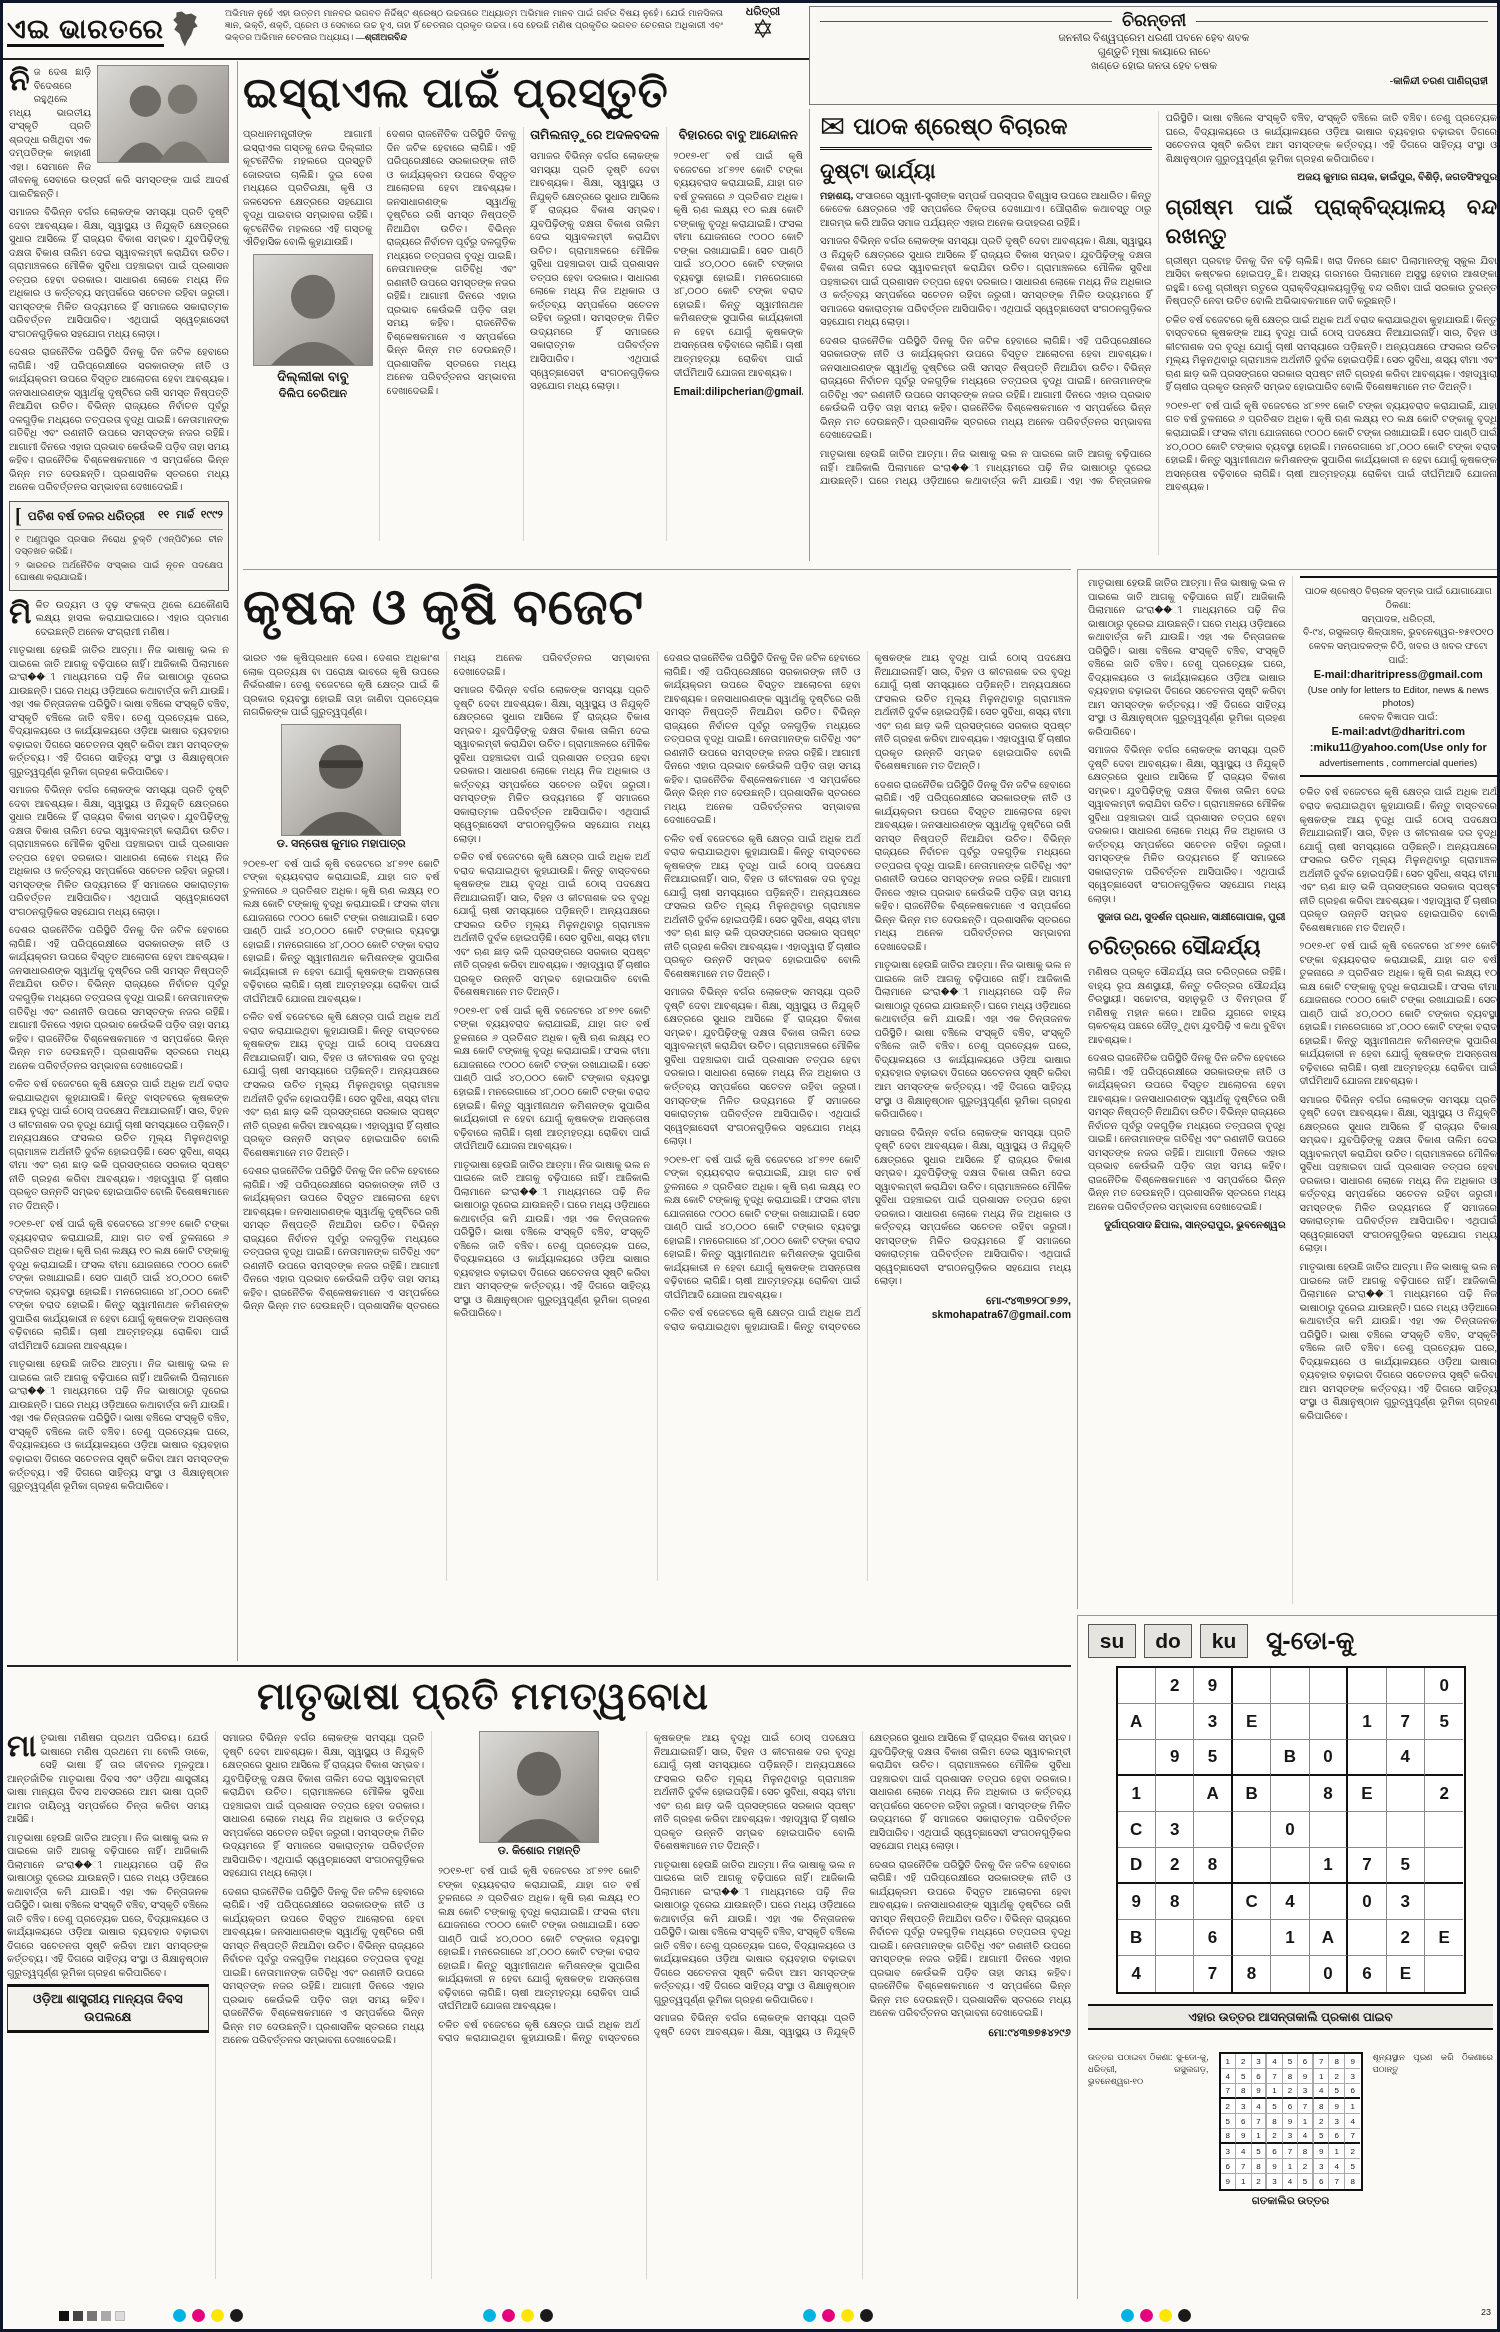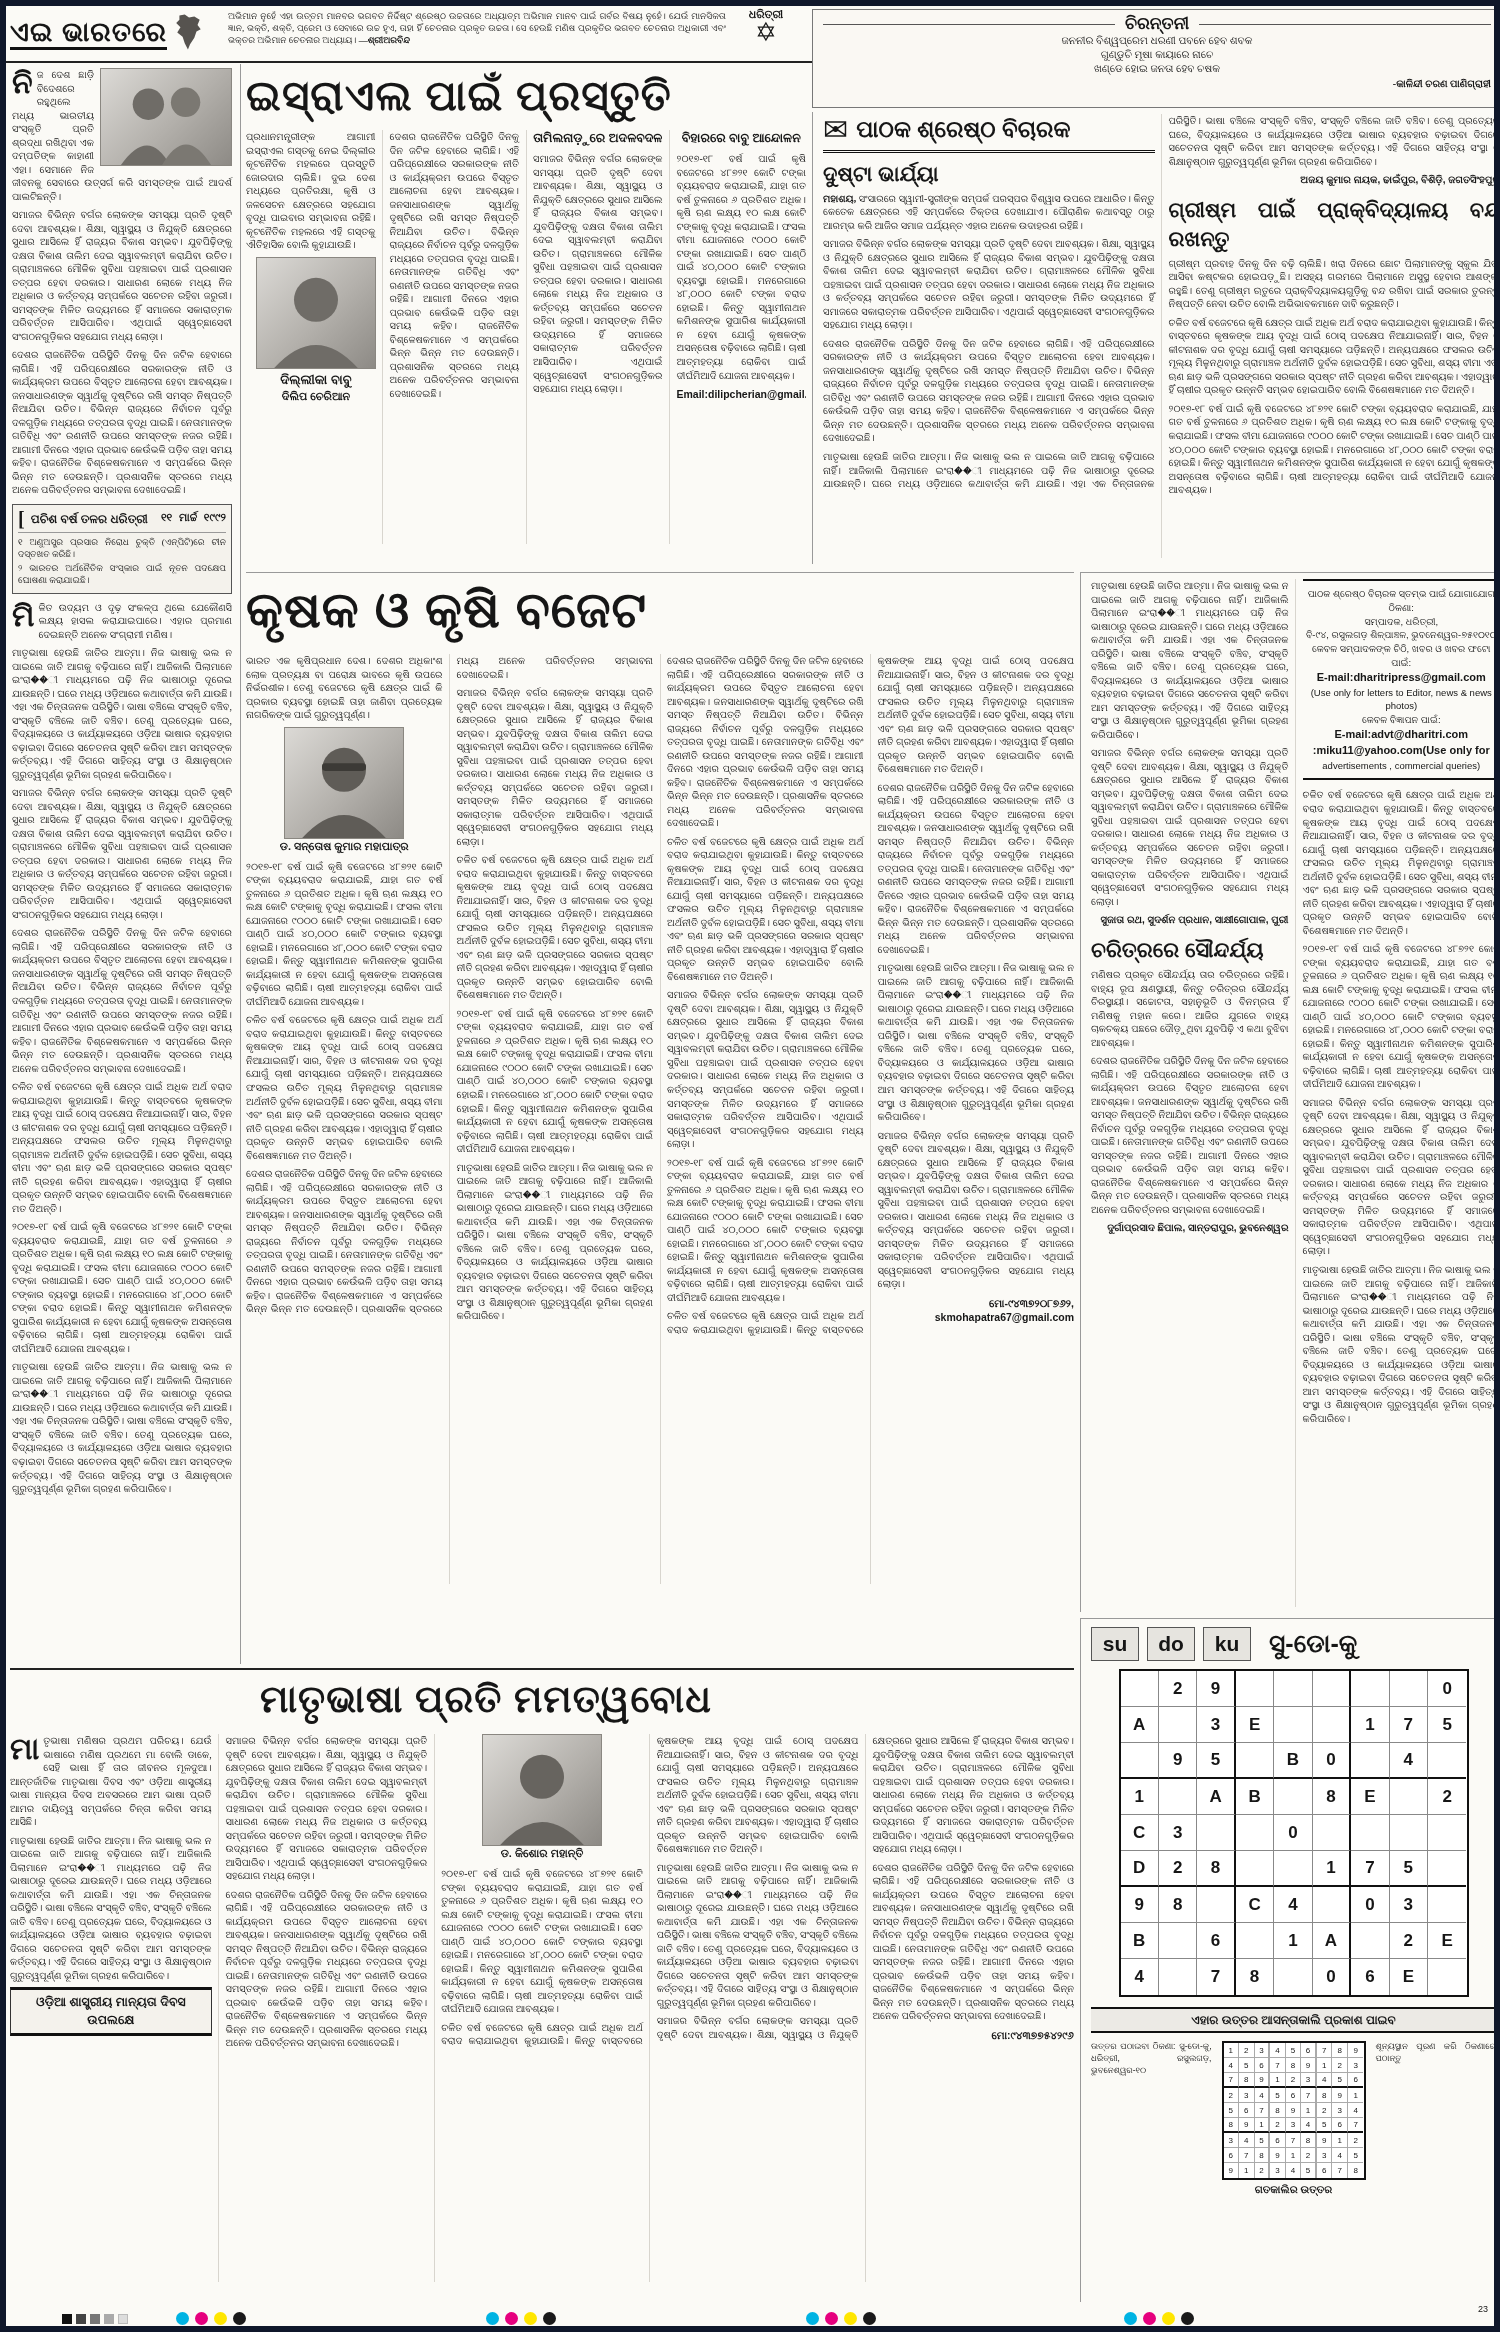--- a/index.html
+++ b/index.html
@@ -1,18 +1,18 @@
 <!DOCTYPE html>
 <html><head>
 <meta charset="utf-8">
 <style>
   *{box-sizing:border-box;margin:0;padding:0}
   html,body{background:#e8e6e2}
   #page{position:relative;width:1500px;height:2332px;margin:0 auto;background:#fbfaf6;color:#161616;
-        font-family:"Liberation Serif",serif;overflow:hidden;border:6px solid #0f172a}
+        font-family:"Liberation Serif",serif;overflow:hidden;border:3px solid #0f172a}
   .abs{position:absolute}
   p{margin:0 0 5px;text-align:justify}
   .small{font-size:9.8px;line-height:1.38}
   .body-cols{column-gap:14px;column-rule:1px solid #d8d5ce;text-align:justify;font-size:9.8px;line-height:1.38;overflow:hidden}
   .cols2{column-count:2}.cols4{column-count:4}.cols5{column-count:5}
   .drop{float:left;font-size:30px;font-weight:bold;line-height:.9;margin:1px 4px 0 0;font-family:"Liberation Sans",sans-serif}
   .headline{font-family:"Liberation Sans",sans-serif;font-weight:bold;text-align:left;letter-spacing:1px}
   .sub{font-weight:bold;font-size:12.5px;text-align:center;margin:5px 0;font-family:"Liberation Sans",sans-serif;break-inside:avoid}
   .endline{font-weight:bold;font-size:10.5px;text-align:right;font-family:"Liberation Sans",sans-serif}
   .photo{background:linear-gradient(135deg,#dcdad6 0%,#b3b0ab 55%,#8d8a85 100%);border:1px solid #8a8781;position:relative;overflow:hidden}
@@ -79,21 +79,21 @@
   .sgrid>div{border-right:1px solid #888;border-bottom:1px solid #888;display:flex;align-items:center;justify-content:center;font-weight:bold}
   .sgrid>div:nth-child(3n){border-right:2px solid #111}
   .sgrid>div:nth-child(9n){border-right:none}
   .sgrid>div:nth-child(n+19):nth-child(-n+27){border-bottom:2px solid #111}
   .sgrid>div:nth-child(n+46):nth-child(-n+54){border-bottom:2px solid #111}
   .sgrid>div:nth-child(n+73){border-bottom:none}
   .sgrid.main{width:350px;grid-auto-rows:36px;font-size:17px;margin:0 auto}
   .sgrid.mini{width:144px;grid-auto-rows:15px;font-size:8px}
   .sgrid.mini>div{border-color:#aaa;font-weight:normal}
   .sudonote{border-top:2px solid #111;border-bottom:2px solid #111;background:#eceae5;text-align:center;font-weight:bold;
-        font-size:12px;padding:4px 0;margin:10px 0 8px}
+        font-size:12px;padding:4px 0;margin:10px 0 22px}
   .sudobottom{display:flex;gap:10px;align-items:flex-start}
   .sideA,.sideB{font-size:8.5px;line-height:1.4;text-align:justify;flex:1}
   .anscap{font-weight:bold;font-size:10.5px;text-align:center;margin-top:3px}
   
   .reggroup{position:absolute;top:2306px;display:flex;gap:6px}
   .dot{width:13px;height:13px;border-radius:50%;display:inline-block}
   .gpatch{position:absolute;top:2308px;width:10px;height:10px;display:inline-block}
   #pagenum{position:absolute;right:6px;bottom:12px;font-size:9px;font-family:"Liberation Sans",sans-serif}
 </style>
 </head>

